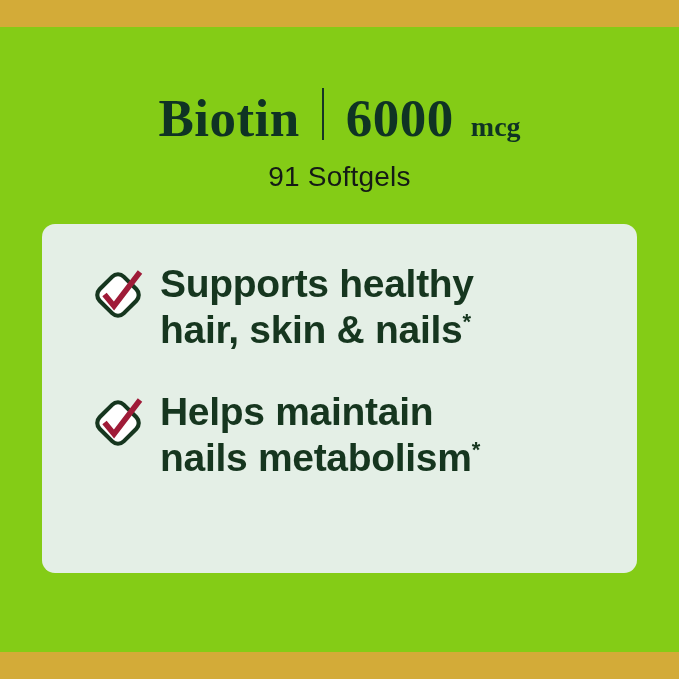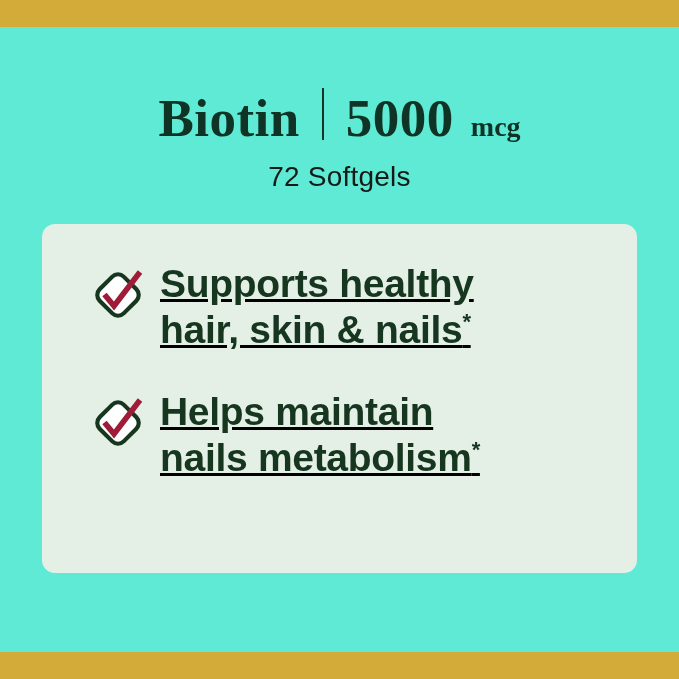--- a/index.html
+++ b/index.html
@@ -12,21 +12,21 @@
     background: #ffffff;
     font-family: "Liberation Sans", sans-serif;
     overflow: hidden;
     position: relative;
   }
 
   .page {
     position: relative;
     width: 679px;
     height: 679px;
-    background: #5eead4;
+    background: #84cc16;
     display: flex;
     flex-direction: column;
   }
 
   
   .gold-bar {
     width: 100%;
     height: 27px;
     background: #d3ab38;
     flex: 0 0 auto;
@@ -100,21 +100,20 @@
     background: #e4efe6;
     border-radius: 13px;
     box-sizing: border-box;
     padding: 37px 30px 0 48px;
   }
 
   .benefit-row {
     display: flex;
     align-items: flex-start;
     margin-bottom: 36px;
-    text-decoration: underline;
   }
   .benefit-row:last-child {
     margin-bottom: 8px;
   }
 
   .check-badge {
     flex: 0 0 auto;
     width: 56px;
     height: 56px;
     margin-right: 14px;
@@ -141,25 +140,25 @@
 
 <div class="page">
 
   <div class="gold-bar gold-bar-top"></div>
 
   <div class="content">
 
     <div class="headline">
       <span class="product-name">Biotin</span>
       <span class="divider"></span>
-      <span class="dose-amount">5000</span>
+      <span class="dose-amount">6000</span>
       <span class="dose-unit">mcg</span>
     </div>
 
-    <div class="subheadline">72 Softgels</div>
+    <div class="subheadline">91 Softgels</div>
 
     <div class="benefits-card">
 
       <div class="benefit-row">
         <span class="check-badge">
           <svg viewBox="0 0 56 56" width="56" height="56" aria-hidden="true">
             <g transform="rotate(45 28 30)">
               <rect x="11" y="13" width="34" height="34" rx="8" ry="8" fill="#ffffff" stroke="#16361f" stroke-width="4.2"></rect>
             </g>
             <path d="M14.5 29.5 L24 41 L50 7" fill="none" stroke="#9f1b38" stroke-width="5.6" stroke-linecap="butt" stroke-linejoin="miter"></path>

